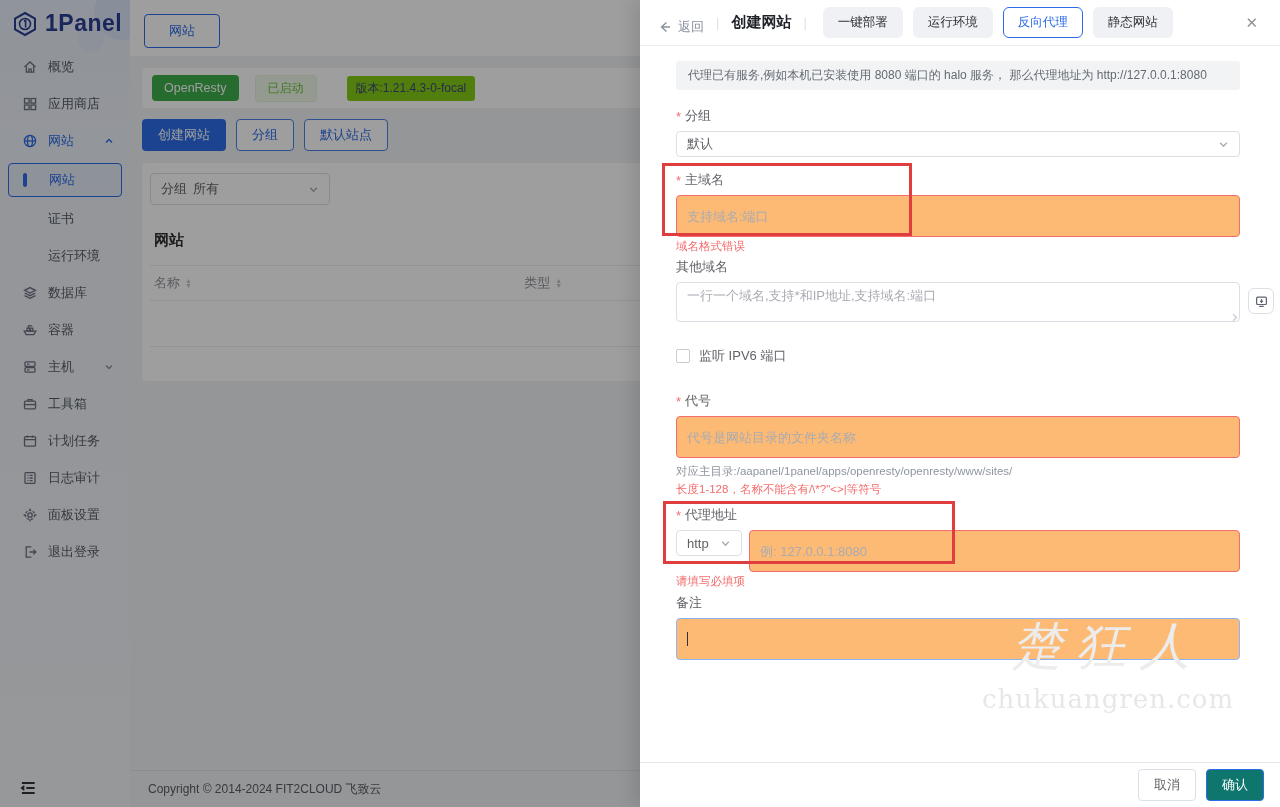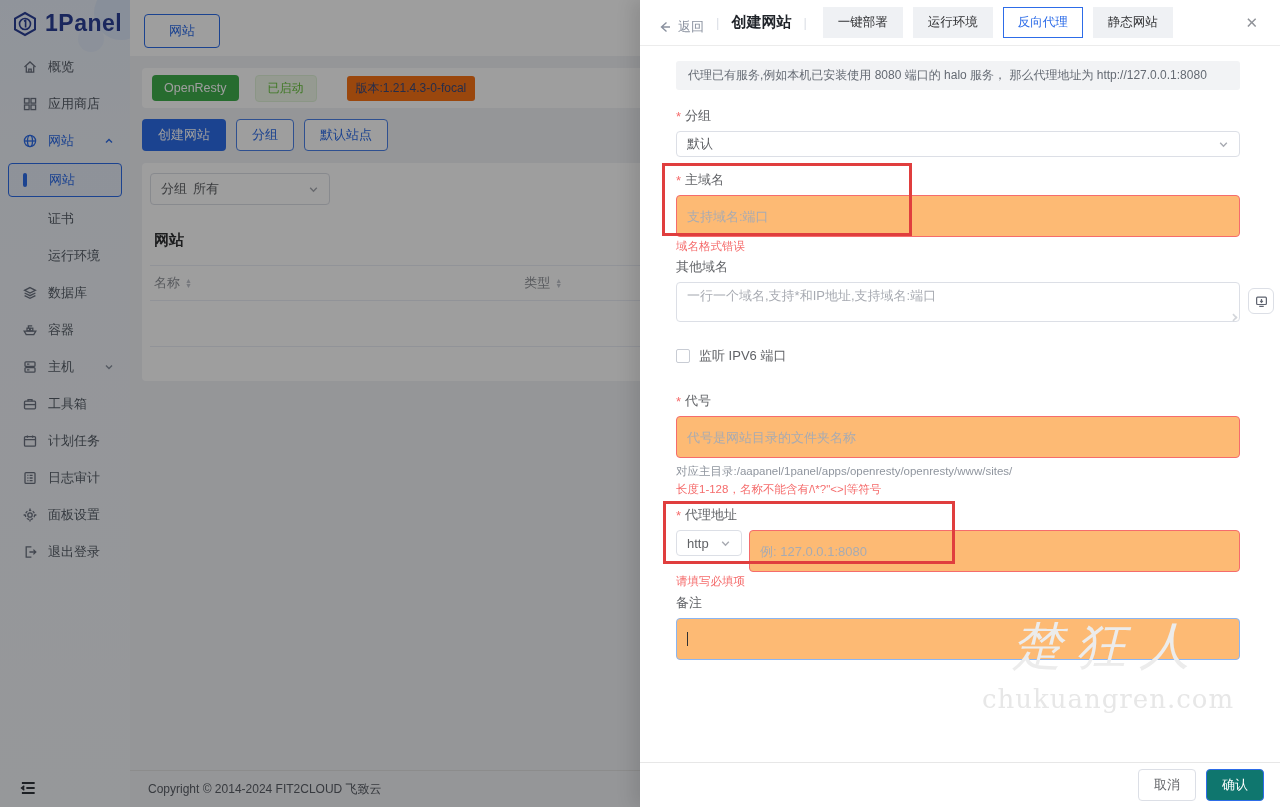--- a/index.html
+++ b/index.html
@@ -26,21 +26,21 @@
   .selbar { width:4px; height:14px; background:#2d6ce8; border-radius:2px; margin-right:12px; }
   .collapse-btn { position:absolute; left:18px; bottom:8px; width:22px; height:22px; color:#30343a; display:flex; align-items:center; cursor:pointer; }
 
   
   .main { flex:1; display:flex; flex-direction:column; background:#f0f2f5; min-width:0; }
   .main-header { background:#fff; height:56px; padding:14px 0 0 14px; flex:0 0 56px; }
   .page-tab { display:inline-block; border:1px solid #2d6ce8; color:#2d6ce8; background:#fff; border-radius:4px; padding:7px 24px; font-size:13px; cursor:pointer; }
   .service-card { margin:12px 12px 0; background:#fff; border-radius:4px; height:40px; display:flex; align-items:center; padding:0 10px; gap:16px; }
   .svc-name { background:#3fae4c; color:#fff; font-size:12.5px; padding:6px 12px; border-radius:4px; cursor:pointer; }
   .svc-status { background:#f0f9eb; border:1px solid #e1f3d8; color:#67c23a; font-size:12px; padding:4px 12px; border-radius:4px; }
-  .svc-version { background:#f97316; color:#3d4a7a; font-size:12px; padding:4px 9px; border-radius:3px; margin-left:14px; }
+  .svc-version { background:#84cc16; color:#3d4a7a; font-size:12px; padding:4px 9px; border-radius:3px; margin-left:14px; }
   .svc-actions { margin-left:auto; display:flex; align-items:center; font-size:13px; color:#2d6ce8; }
   .svc-actions .act { cursor:pointer; padding:0 9px; }
   .svc-actions .sep { color:#dcdfe6; }
   .btn-row { margin:11px 12px 0; display:flex; gap:10px; }
   .btn { font-size:13px; border-radius:4px; padding:6px 15px; cursor:pointer; border:1px solid transparent; }
   .btn.primary { background:#2d6ce8; color:#fff; }
   .btn.outline { background:#fff; color:#2d6ce8; border-color:#4d82e8; }
   .big-card { margin:12px 12px 0; background:#fff; border-radius:4px; padding:10px 8px; height:218px; }
   .filter-select { width:180px; height:32px; border:1px solid #dcdfe6; border-radius:4px; display:flex; align-items:center; padding:0 10px; font-size:13px; color:#606266; gap:6px; cursor:pointer; }
   .filter-select .chev { margin-left:auto; color:#a8abb2; display:inline-flex; }
@@ -53,21 +53,21 @@
   .main-footer { margin-top:auto; border-top:1px solid #e2e2e2; height:37px; display:flex; align-items:center; padding-left:18px; font-size:12px; color:#5a5e66; }
 
   
   .overlay { position:absolute; inset:0; background:rgba(0,0,0,0.38); z-index:50; }
   .drawer { position:absolute; top:0; right:0; width:640px; height:807px; background:#fff; z-index:60; box-shadow:-8px 0 16px rgba(0,0,0,0.10); display:flex; flex-direction:column; }
   .drawer-header { height:46px; flex:0 0 46px; border-bottom:1px solid #ececec; display:flex; align-items:center; padding:0 18px; }
   .back { display:flex; align-items:center; gap:6px; color:#8a919f; font-size:13px; cursor:pointer;margin-top:8px; }
   .hdr-sep { color:#dcdfe6; margin:0 12px; font-size:13px; }
   .drawer-title { font-size:15px; font-weight:bold; color:#1f2329; }
   .drawer-tabs { display:flex; gap:10px; margin-left:4px; }
-  .dtab { font-size:12.5px; padding:6px 14px; border-radius:0; background:#eff1f4; color:#303133; border:1px solid transparent; cursor:pointer; }
+  .dtab { font-size:12.5px; padding:6px 14px; border-radius:6px; background:#eff1f4; color:#303133; border:1px solid transparent; cursor:pointer; }
   .dtab.active { background:#fff; border-color:#2d6ce8; color:#2d6ce8; }
   .drawer-close { margin-left:auto; color:#909399; font-size:15px; cursor:pointer; padding:4px; }
 
   .drawer-body { position:relative; flex:1; padding:15px 40px 0 36px; overflow:hidden; }
   .banner { background:#f2f3f5; border-radius:3px; padding:6px 12px; font-size:12px; color:#646a73; }
   .field { margin-top:14px; position:relative; }
   .field-label { font-size:13px; color:#606266; display:flex; align-items:center; }
   .req { color:#f56c6c; margin-right:4px; font-size:13px; }
   .control { margin-top:6px; }
   .inp { width:100%; height:42px; border:1px solid #15803d; border-radius:4px; padding:0 10px; font-size:13px; color:#303133; outline:none; font-family:inherit; background:#fdba74; }

